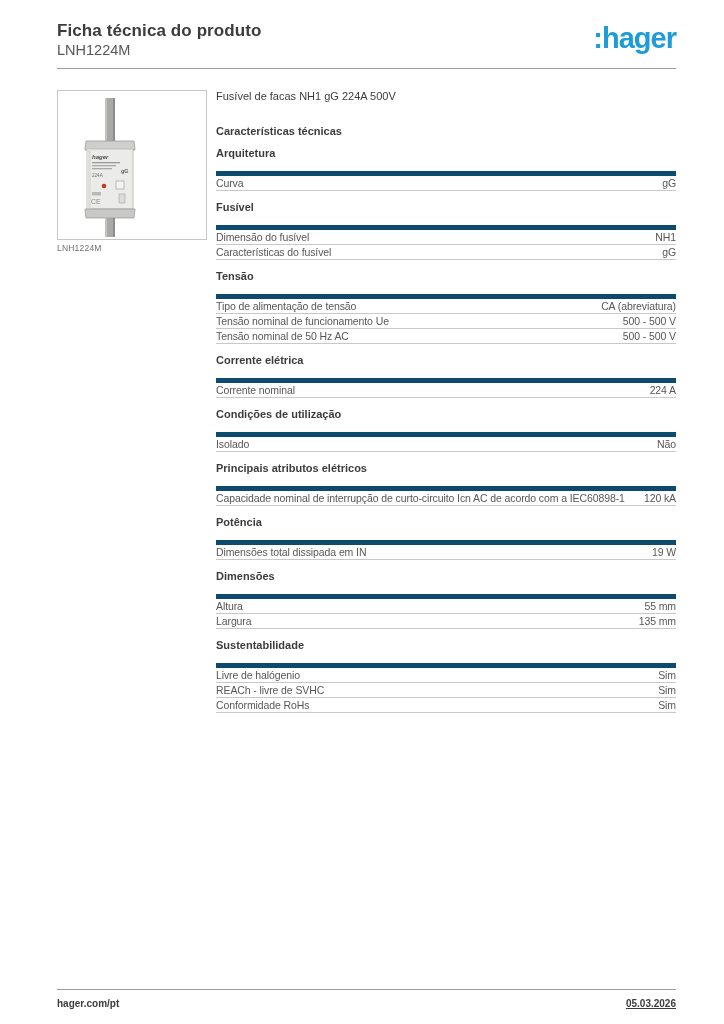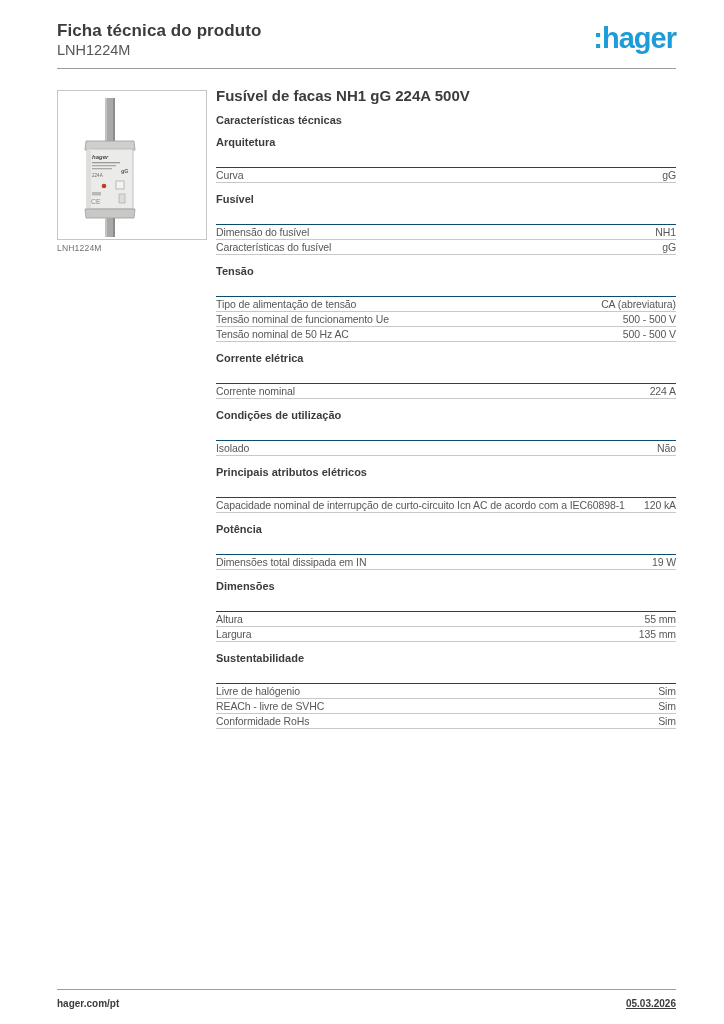--- a/index.html
+++ b/index.html
@@ -19,27 +19,27 @@
 
   
   .product-image-box {
     position:absolute; left:57px; top:90px; width:150px; height:150px;
     border:1px solid #c6c6c6; box-sizing:border-box; background:#fff; overflow:hidden;
   }
   .product-caption { position:absolute; left:57px; top:243px; font-size:8.5px; color:#706f6f; letter-spacing:.2px; }
 
   
   .specs { position:absolute; left:216px; top:90px; width:460px; }
-  .product-name { font-size:15px; font-weight:bold; color:#3c3c3b; line-height:12px; margin:0 0 12px 0; }
+  .product-name { font-size:11px; font-weight:normal; color:#3c3c3b; line-height:12px; margin:0 0 23px 0; }
   .chars-heading { font-size:11px; font-weight:bold; color:#3c3c3b; line-height:12px; margin:0; }
 
   .section { margin-top:10px; }
   .section-title {
     font-size:11px; font-weight:bold; color:#3c3c3b; line-height:12px;
-    padding-bottom:19px; border-bottom:1px solid #0c4a6e;
+    padding-bottom:12px; border-bottom:5px solid #0c4a6e;
   }
   .spec-row {
     display:flex; justify-content:flex-end; align-items:baseline;
     font-size:10.5px; color:#575756; line-height:12px; letter-spacing:-.1px;
     padding:1px 0; border-bottom:1px solid #c8c8c7;
   }
   .spec-label { flex:1 1 auto; padding-right:8px; white-space:nowrap; overflow:hidden; }
   .spec-value { flex:0 0 auto; text-align:right; white-space:nowrap; }
 
   

